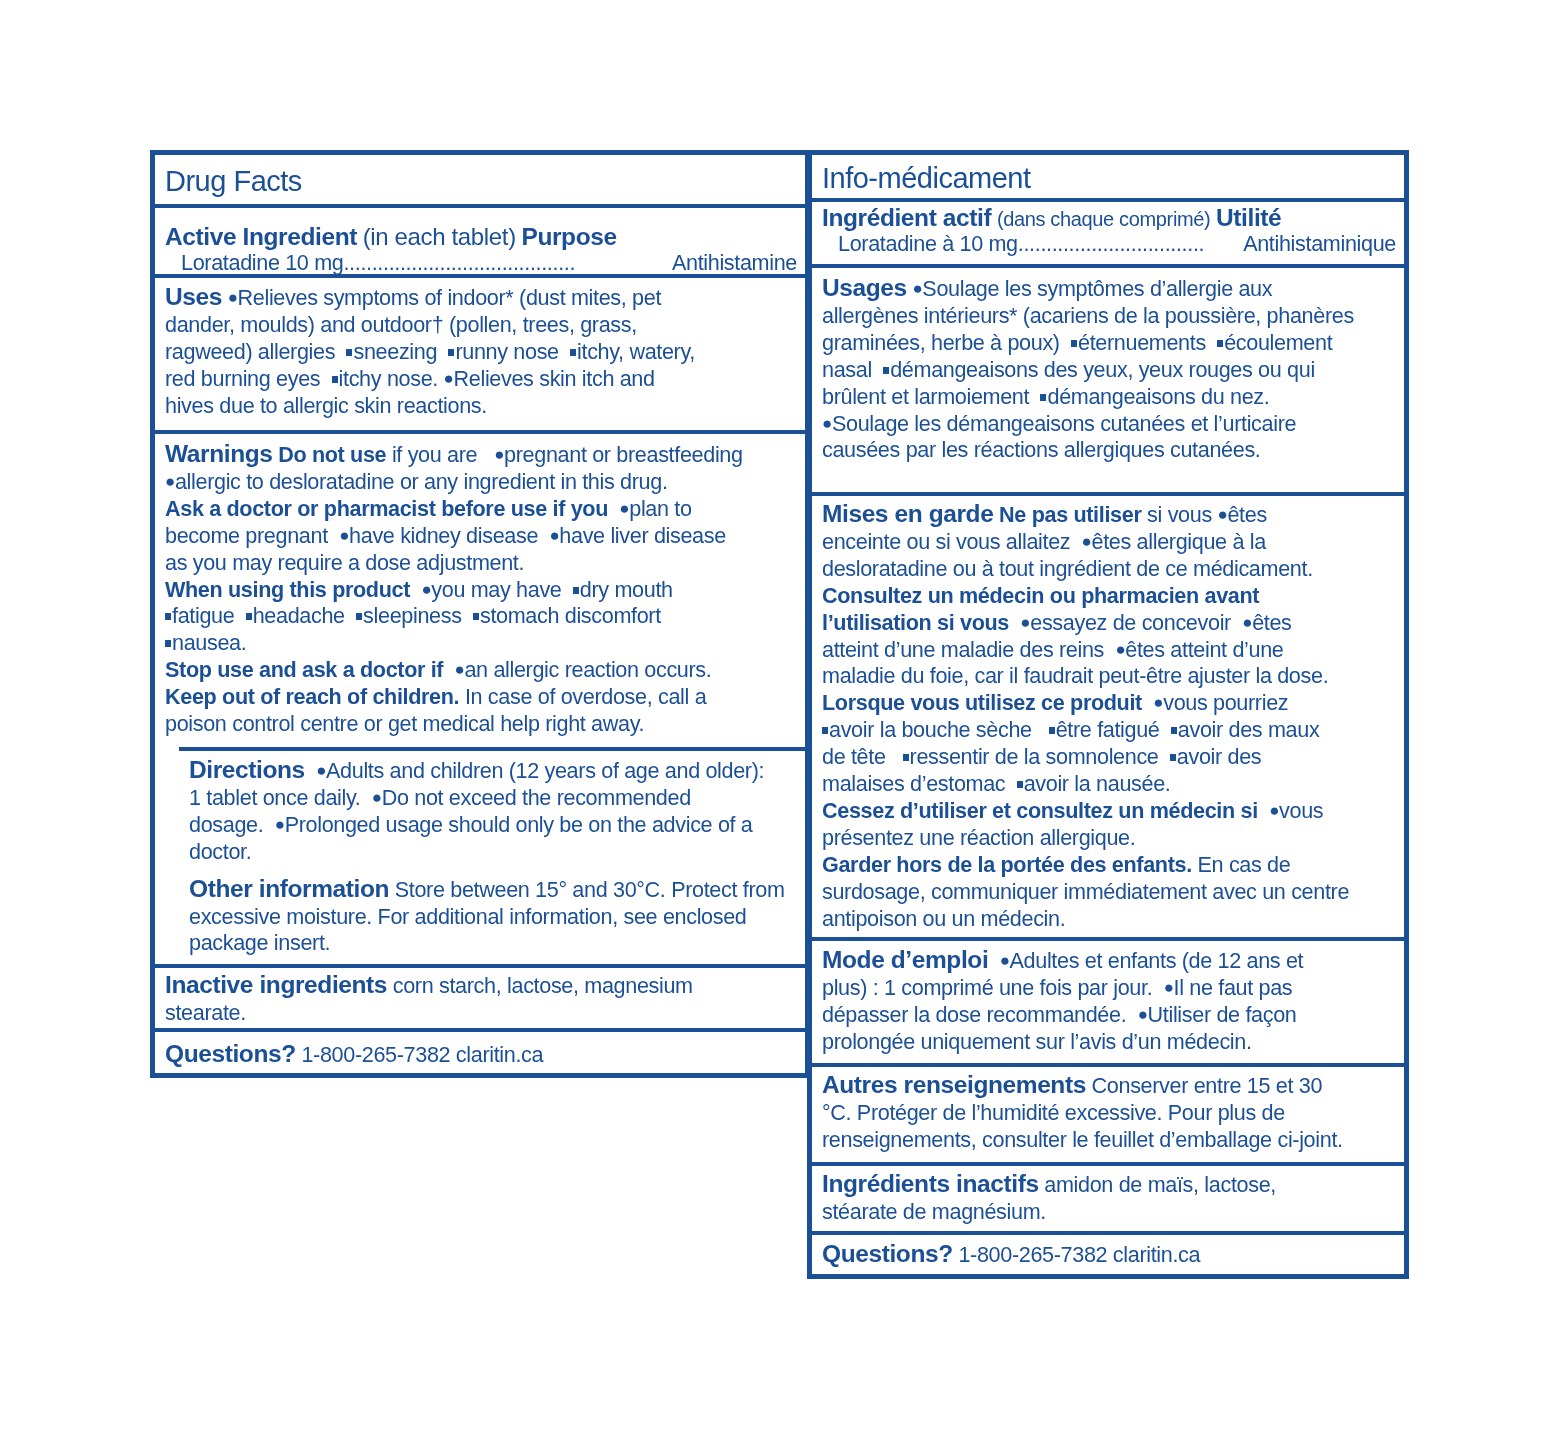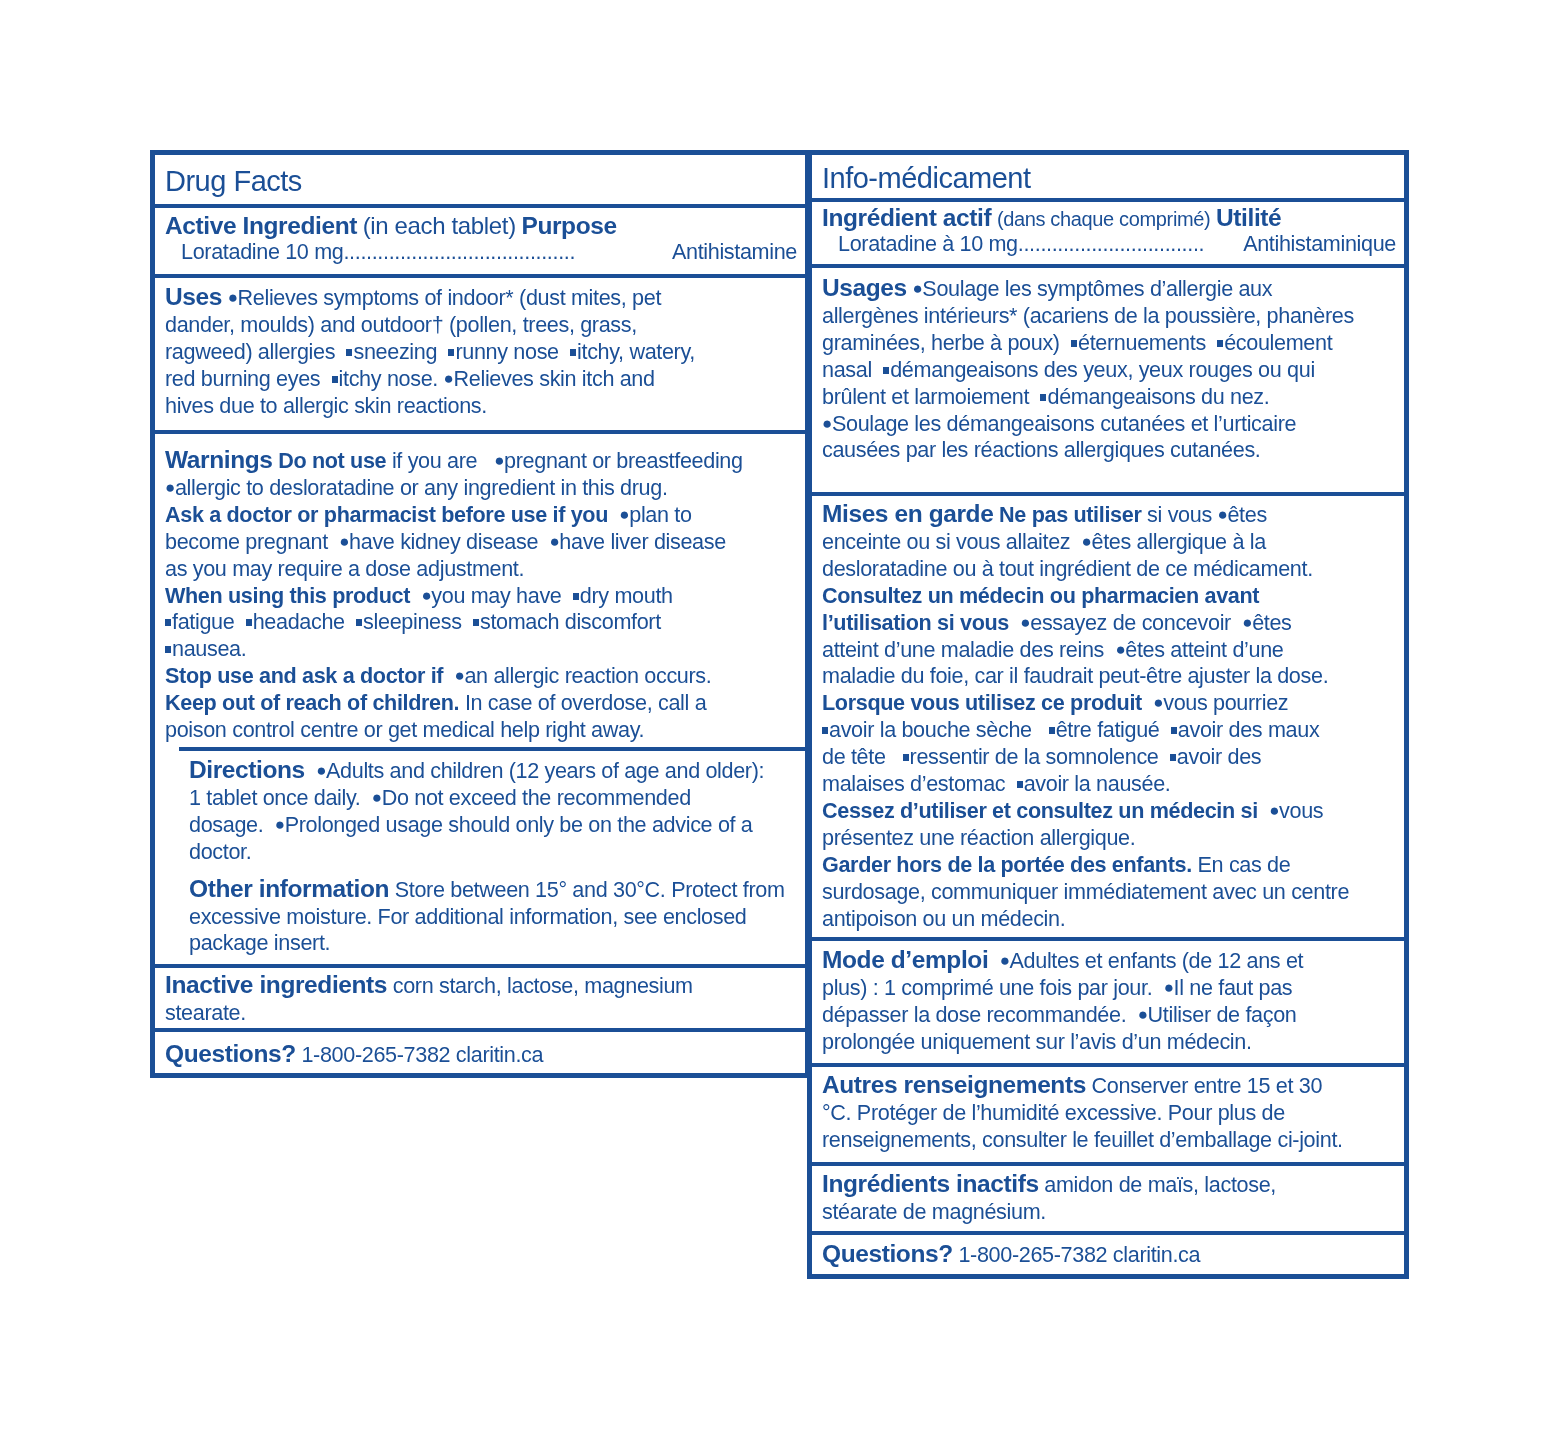--- a/index.html
+++ b/index.html
@@ -21,41 +21,41 @@
 </style>
 </head>
 <body>
 
 <div id="left" class="panel">
 
   <div class="sec" style="top:0;height:48px;padding-top:9px;">
     <span class="title">Drug Facts</span>
   </div>
 
-  <div class="sec div txt" style="top:49px;height:70px;padding-top:5px;">
+  <div class="sec div txt" style="top:49px;height:70px;padding-top:16px;">
     <span class="line">
       <span class="h">Active Ingredient</span>
       <span style="font-size:24px">(in each tablet)</span>
       <span class="h">Purpose</span>
     </span>
     <span class="line row2" style="line-height:22px">
       <span>Loratadine 10 mg.........................................</span>
       <span>Antihistamine</span>
     </span>
   </div>
 
   <div class="sec div txt" style="top:119px;height:156px;padding-top:6px;">
     <span class="line"><span class="h">Uses</span> <span class="bul">●</span><span>Relieves symptoms of indoor* (dust mites, pet</span></span>
     <span class="line">dander, moulds) and outdoor† (pollen, trees, grass,</span>
     <span class="line"><span>ragweed) allergies</span>&nbsp; <span class="sq"></span><span>sneezing</span>&nbsp; <span class="sq"></span><span>runny nose</span>&nbsp; <span class="sq"></span><span>itchy, watery,</span></span>
     <span class="line"><span>red burning eyes</span>&nbsp; <span class="sq"></span><span>itchy nose.</span> <span class="bul">●</span><span>Relieves skin itch and</span></span>
     <span class="line">hives due to allergic skin reactions.</span>
   </div>
 
-  <div class="sec div txt" style="top:275px;height:317px;padding-top:13px;">
+  <div class="sec div txt" style="top:275px;height:317px;padding-top:7px;">
     <span class="line"><span class="h">Warnings</span> <span class="b">Do not use</span> <span>if you are</span> &nbsp;&nbsp;<span class="bul">●</span><span>pregnant or breastfeeding</span></span>
     <span class="line"><span class="bul">●</span><span>allergic to desloratadine or any ingredient in this drug.</span></span>
     <span class="line"><span class="b">Ask a doctor or pharmacist before use if you</span>&nbsp; <span class="bul">●</span><span>plan to</span></span>
     <span class="line"><span>become pregnant</span>&nbsp; <span class="bul">●</span><span>have  kidney disease</span>&nbsp; <span class="bul">●</span><span>have liver disease</span></span>
     <span class="line">as you may require a dose adjustment.</span>
     <span class="line"><span class="b">When using this product</span>&nbsp; <span class="bul">●</span><span>you may have</span>&nbsp; <span class="sq"></span><span>dry mouth</span></span>
     <span class="line"><span class="sq"></span><span>fatigue</span>&nbsp; <span class="sq"></span><span>headache</span>&nbsp; <span class="sq"></span><span>sleepiness</span>&nbsp; <span class="sq"></span><span>stomach discomfort</span></span>
     <span class="line"><span class="sq"></span><span>nausea.</span></span>
     <span class="line"><span class="b">Stop use and ask a doctor if</span>&nbsp; <span class="bul">●</span><span>an allergic reaction occurs.</span></span>
     <span class="line"><span class="b">Keep out of reach of children.</span> <span>In case of overdose, call a</span></span>

